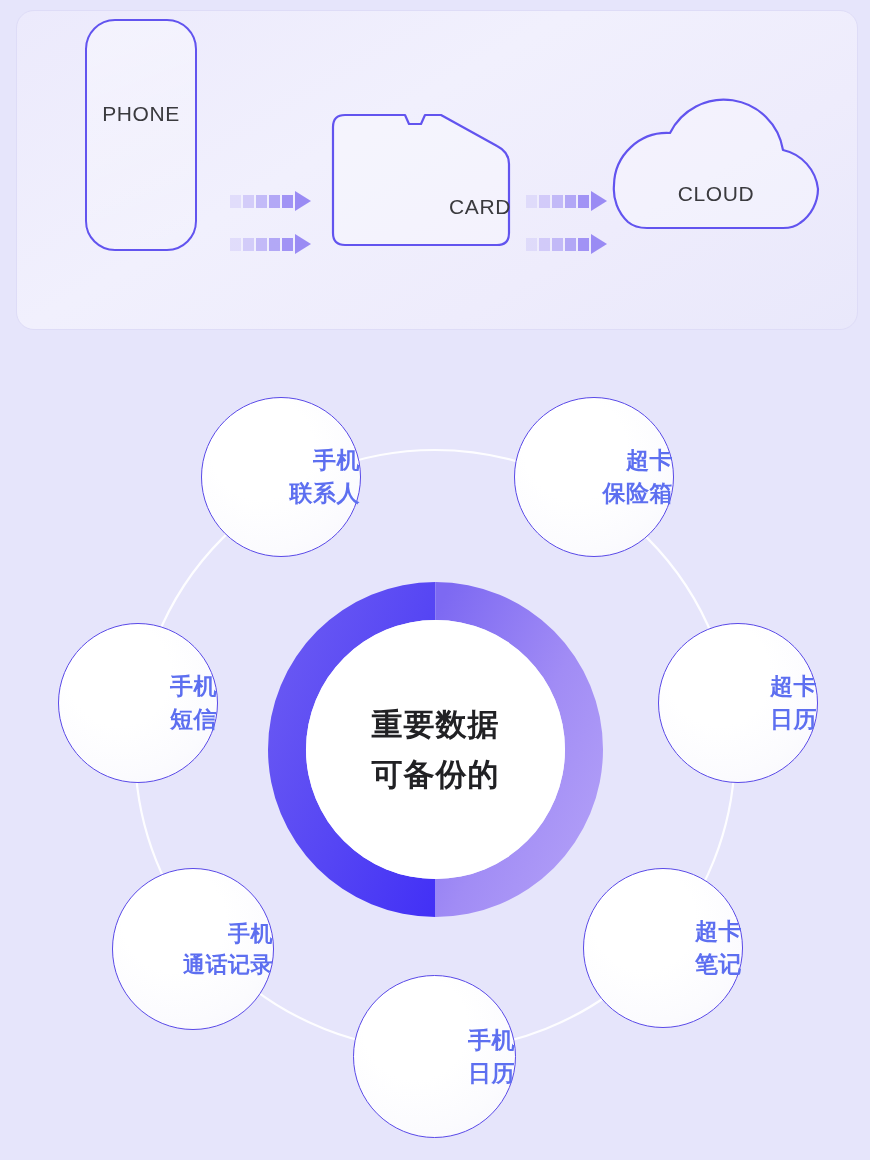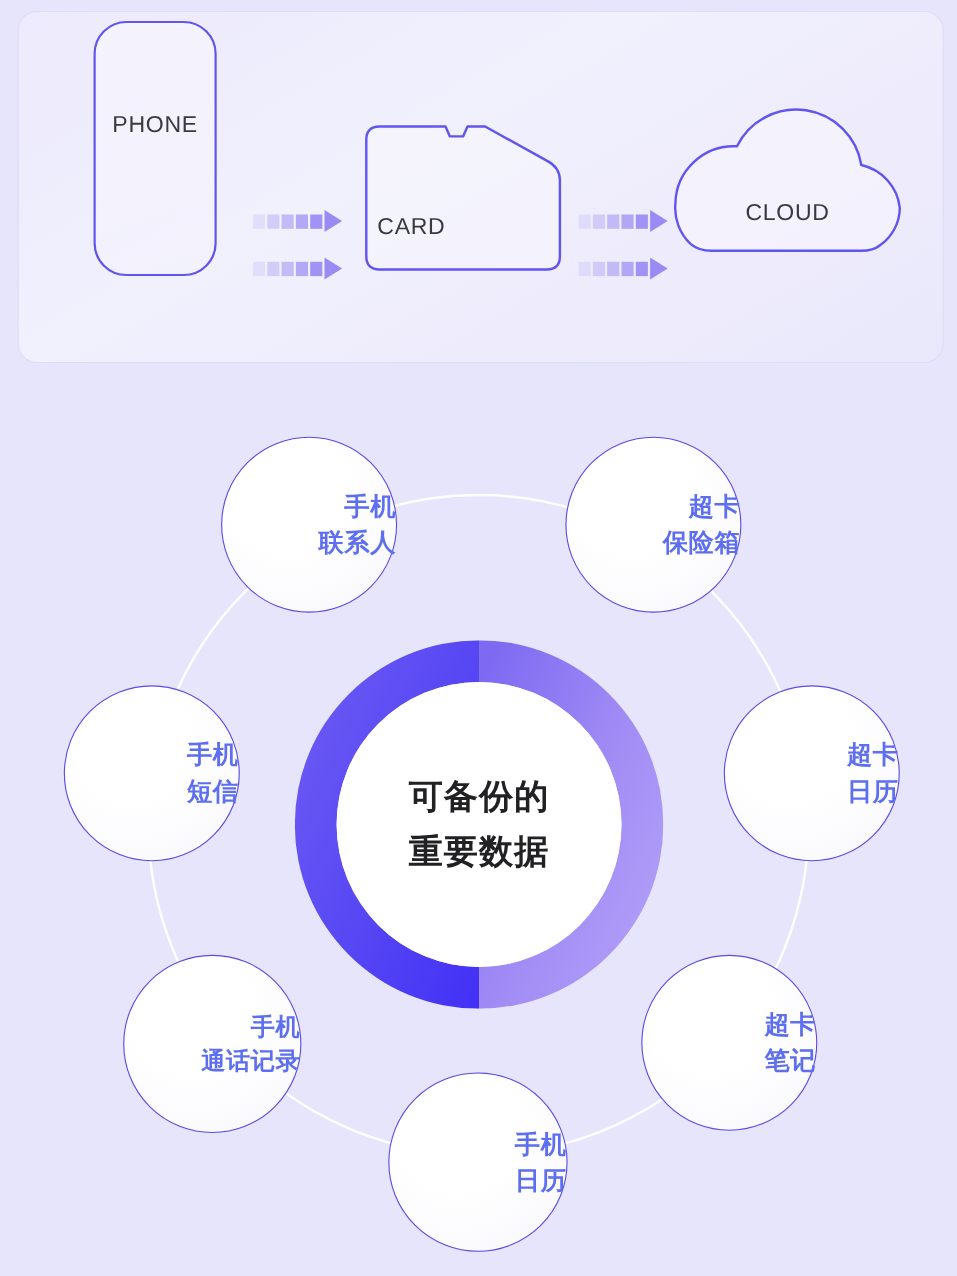--- a/index.html
+++ b/index.html
@@ -59,22 +59,21 @@
     left: 314px;
     top: 102px;
     width: 180px;
     height: 134px;
   }
   #card-shape svg { display: block; width: 100%; height: 100%; }
   #card-shape .shape-label {
     position: absolute;
     left: 0; right: 0;
     top: 82px;
-    text-align: left;
-    margin-left: 12px;
+    text-align: right;
   }
 
   
   #cloud-shape {
     position: absolute;
     left: 594px;
     top: 86px;
     width: 210px;
     height: 134px;
   }
@@ -280,22 +279,22 @@
         </linearGradient>
       </defs>
 
       <path d="M 167.5 335 A 167.5 167.5 0 0 1 167.5 0 L 167.5 38 A 129.5 129.5 0 0 0 167.5 297 Z" fill="url(#gradLeft)"></path>
 
       <path d="M 167.5 0 A 167.5 167.5 0 0 1 167.5 335 L 167.5 297 A 129.5 129.5 0 0 0 167.5 38 Z" fill="url(#gradRight)"></path>
 
       <circle cx="167.5" cy="167.5" r="129.5" fill="#ffffff"></circle>
     </svg>
     <div id="center-label">
+      <div class="line">重要数据</div>
       <div class="line">可备份的</div>
-      <div class="line">重要数据</div>
     </div>
   </div>
 
   <div class="orbit-node" style="left:201px; top:22px; width:160px; height:160px;">
     <span class="node-line">手机</span>
     <span class="node-line">联系人</span>
   </div>
 
   <div class="orbit-node" style="left:514px; top:22px; width:160px; height:160px;">
     <span class="node-line">超卡</span>

